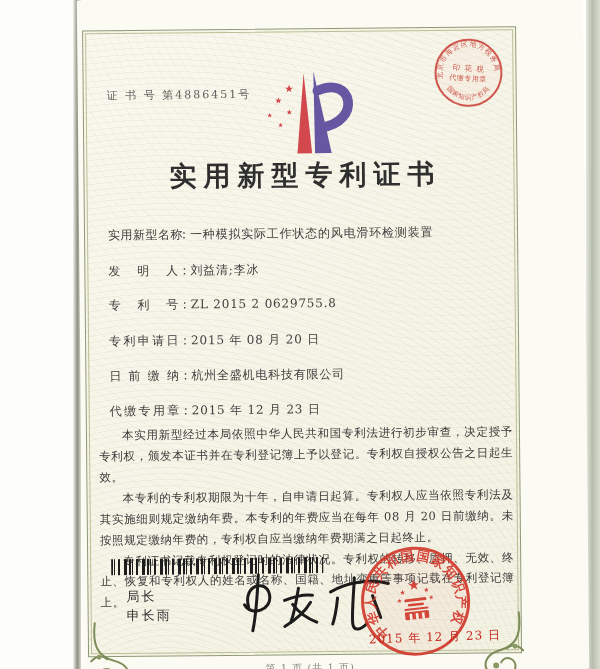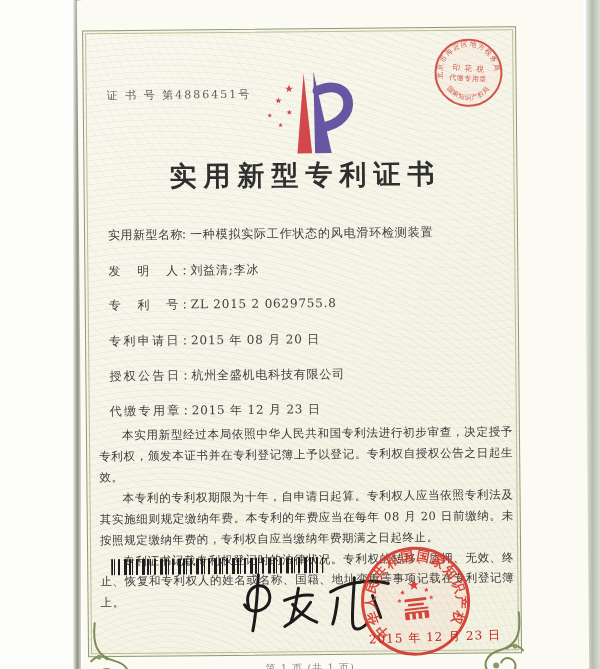--- a/index.html
+++ b/index.html
@@ -87,35 +87,39 @@
         <div class="frow" style="top:232px">
           <span class="lab">发明人</span><span class="col">：</span><span class="val">刘益清;李冰</span>
         </div>
         <div class="frow" style="top:266px">
           <span class="lab">专利号</span><span class="col">：</span><span class="val">ZL 2015 2 0629755.8</span>
         </div>
         <div class="frow" style="top:302px">
           <span class="lab">专利申请日</span><span class="col">：</span><span class="val">2015 年 08 月 20 日</span>
         </div>
         <div class="frow" style="top:337px">
-          <span class="lab">授权公告日</span><span class="col">：</span><span class="val">杭州全盛机电科技有限公司</span>
+          <span class="lab">日前缴纳</span><span class="col">：</span><span class="val">杭州全盛机电科技有限公司</span>
         </div>
         <div class="frow" style="top:372px">
           <span class="lab">代缴专用章</span><span class="col">：</span><span class="val">2015 年 12 月 23 日</span>
         </div>
       </div>
 
       <div class="paras">
         <p>本实用新型经过本局依照中华人民共和国专利法进行初步审查，决定授予专利权，颁发本证书并在专利登记簿上予以登记。专利权自授权公告之日起生效。</p>
         <p>本专利的专利权期限为十年，自申请日起算。专利权人应当依照专利法及其实施细则规定缴纳年费。本专利的年费应当在每年 08 月 20 日前缴纳。未按照规定缴纳年费的，专利权自应当缴纳年费期满之日起终止。</p>
         <p>专利证书记载专利权登记时的法律状况。专利权的转移、质押、无效、终止、恢复和专利权人的姓名或名称、国籍、地址变更等事项记载在专利登记簿上。</p>
       </div>
 
       <div class="barcode"></div>
 
+      <div class="director">
+        <div>局长</div>
+        <div>申长雨</div>
+      </div>
 
       <svg class="sig" width="175" height="88" viewBox="0 0 175 88">
         <g stroke="#1b1b1b" stroke-width="3" fill="none" stroke-linecap="round" stroke-linejoin="round">
           <path d="M22,44 C16,22 40,16 43,32 C46,48 24,54 18,42"></path>
           <path d="M32,12 C31,30 29,54 26,68"></path>
           <path d="M72,26 C70,38 68,50 64,60"></path>
           <path d="M58,38 C68,34 78,32 86,33"></path>
           <path d="M66,42 C72,50 80,56 90,60"></path>
           <path d="M84,40 C78,50 68,58 58,64"></path>
           <path d="M104,30 C120,20 144,17 162,22"></path>

